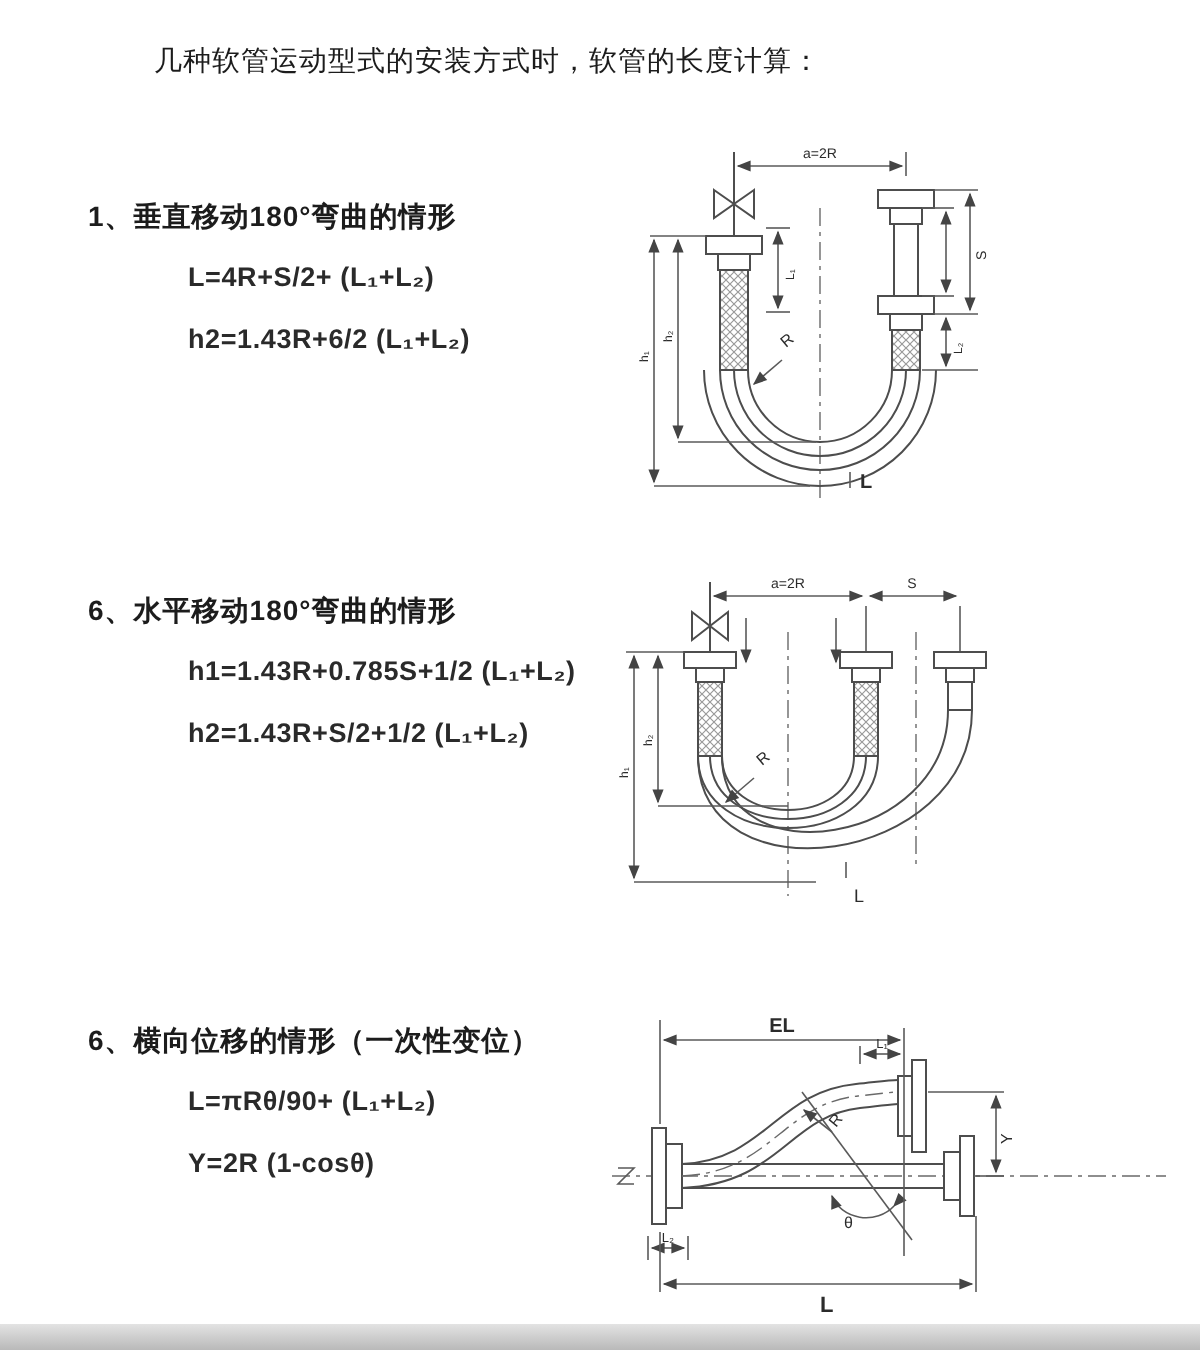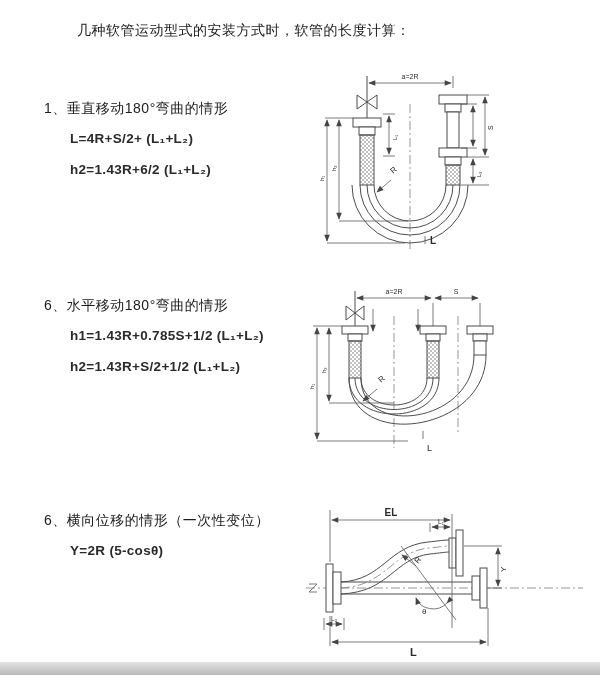--- a/index.html
+++ b/index.html
@@ -7,27 +7,27 @@
     width:600px;height:675px;position:relative;overflow:hidden;
     background:#ffffff;
     font-family:"Liberation Sans","DejaVu Sans",sans-serif;
     color:#1c1c1c;
   }
   .page-title{
     position:absolute;left:32px;top:22px;
     font-size:14px;font-weight:normal;letter-spacing:.5px;margin-left:45px;
   }
   .sec-heading{
-    position:absolute;font-size:14px;font-weight:normal;letter-spacing:.5px;
+    position:absolute;font-size:14px;font-weight:bold;letter-spacing:.5px;
   }
   .formulas{
     position:absolute;font-size:13.5px;font-weight:bold;color:#2a2a2a;
     letter-spacing:.3px;
   }
-  .formulas div{height:20px;margin-bottom:11px;white-space:nowrap;}
+  .formulas div{height:20px;margin-bottom:11px;white-space:nowrap;margin-left:24px;}
   .diagram{position:absolute;}
   .diagram text{
     font-family:"Liberation Sans","DejaVu Sans",sans-serif;
     fill:#2b2b2b;
   }
   .scan-edge{
     position:absolute;left:0;bottom:0;width:600px;height:13px;
     background:linear-gradient(#e3e3e3,#b9b9b9);
   }
   .ln{stroke:#4d4d4d;stroke-width:1;fill:none;}
@@ -181,21 +181,22 @@
 
   <line class="thin" x1="74" y1="106" x2="60" y2="118" marker-end="url(#arr)"></line>
   <text font-size="8" transform="translate(78,100) rotate(-40)">R</text>
 
   <line class="thin" x1="120" y1="148" x2="120" y2="156"></line>
   <text x="124" y="168" font-size="9">L</text>
 </svg>
 
 <div class="sec-heading" style="left:44px;top:512px">6、横向位移的情形（一次性变位）</div>
 <div class="formulas" style="left:70px;top:543px">
-  <div>Y=2R (5-cosθ)</div>
+  <div>L=πRθ/90+ (L₁+L₂)</div>
+  <div>Y=2R (1-cosθ)</div>
 </div>
 
 <svg class="diagram" style="left:298px;top:500px" width="300" height="160" viewBox="0 0 300 160">
 
   <line class="dash" x1="8" y1="88" x2="285" y2="88"></line>
   <path class="thin" d="M11,84 L19,84 L11,92 L19,92"></path>
 
   <rect class="whitebox" x="28" y="64" width="7" height="48"></rect>
   <rect class="whitebox" x="35" y="72" width="8" height="32"></rect>
 

